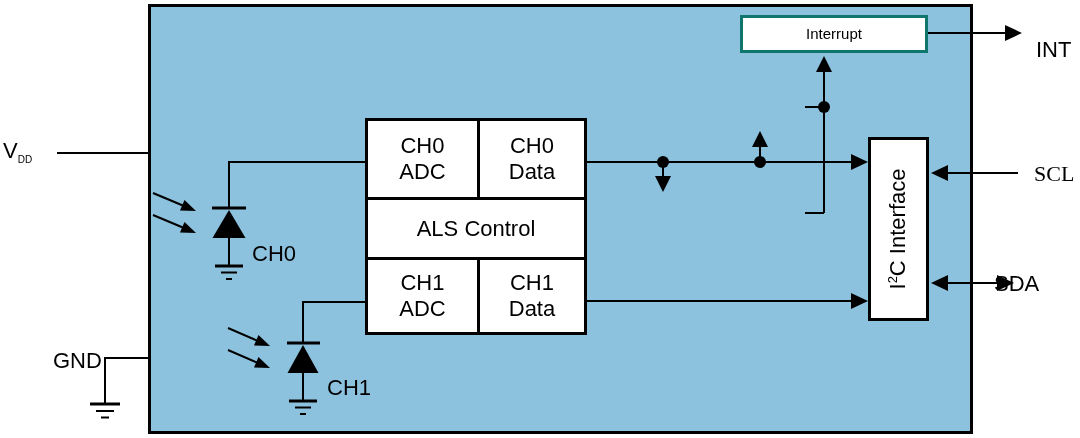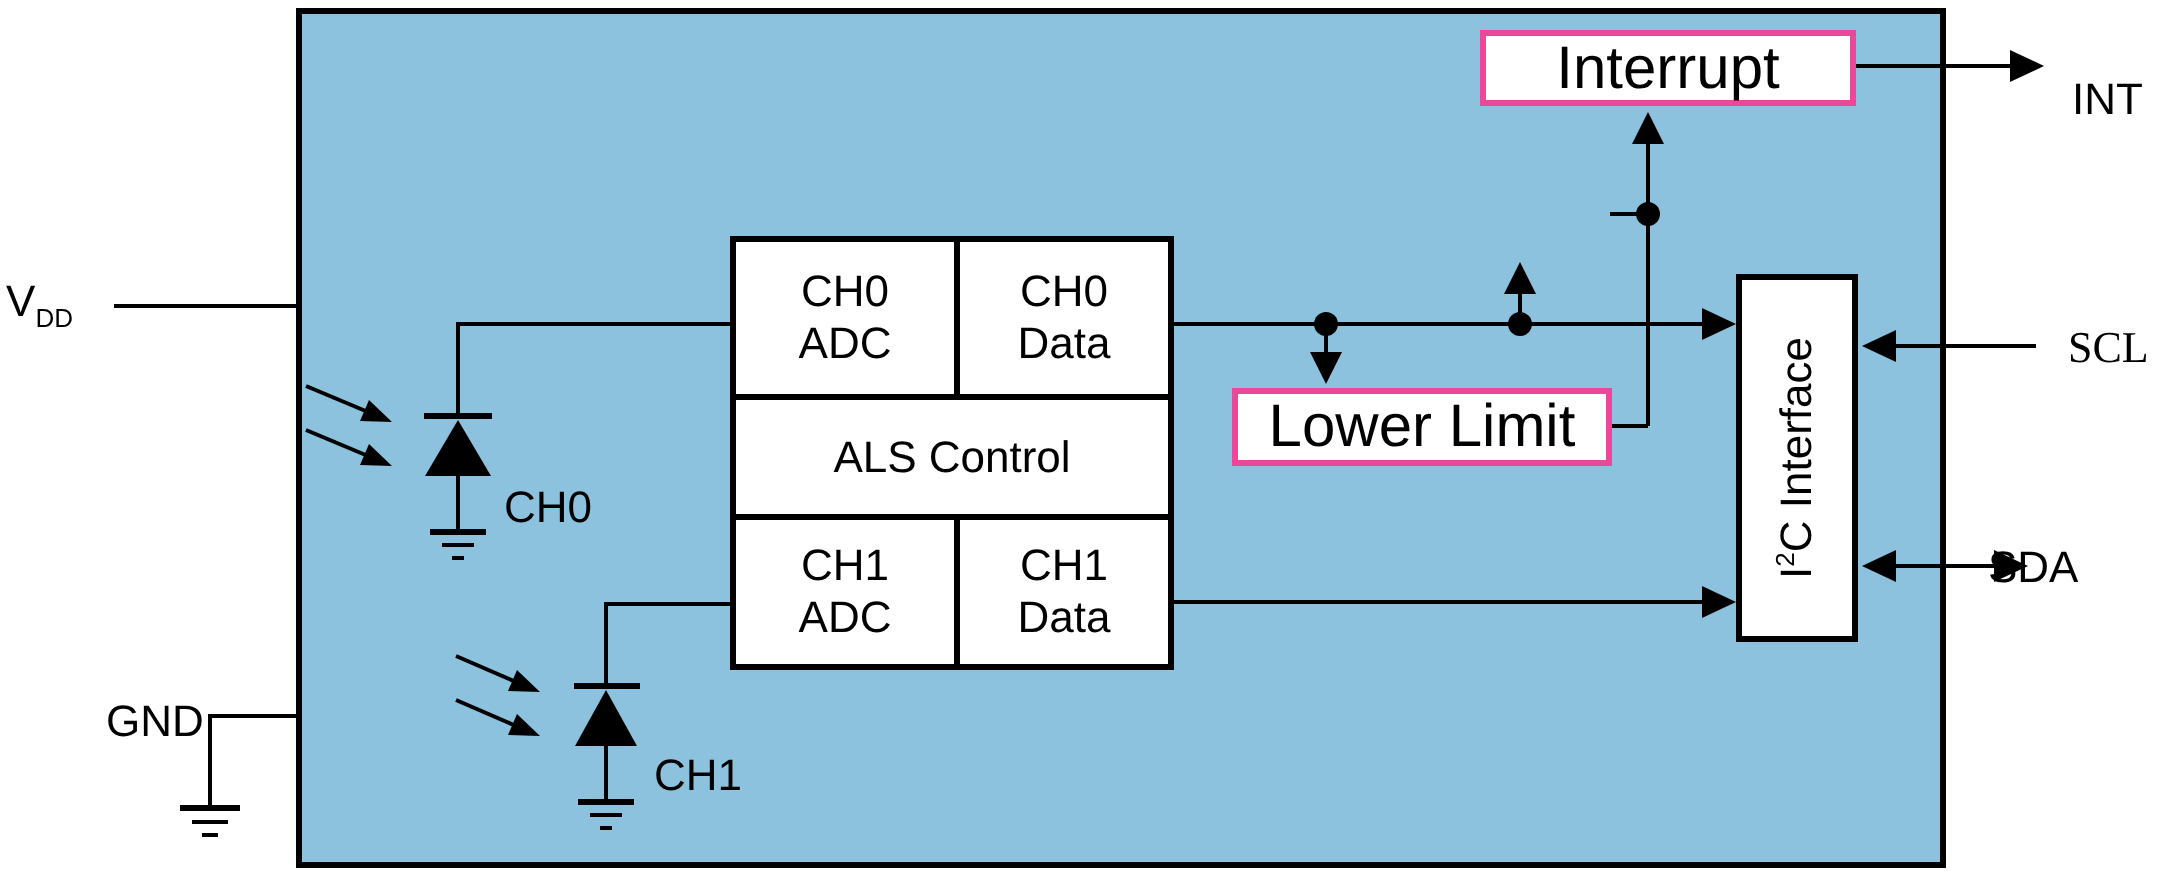--- a/index.html
+++ b/index.html
@@ -11,26 +11,26 @@
     color: #000;
     background: #ffffff;
     overflow: hidden;
   }
   .stage svg { position: absolute; left: 0; top: 0; }
 
   
   .box {
     position: absolute;
     background: #ffffff;
-    border: 3px solid #ec4899;
+    border: 3px solid #0f766e;
     box-sizing: border-box;
     display: flex;
     align-items: center;
     justify-content: center;
-    font-size: 30px;
+    font-size: 15px;
     line-height: 1.1;
     white-space: nowrap;
   }
   .box-interrupt { left: 740px; top: 15px;  width: 188px; height: 38px; }
   .box-upper     { left: 616px; top: 88px;  width: 190px; height: 39px; }
   .box-lower     { left: 616px; top: 194px; width: 190px; height: 39px; }
 
   
   .block-grid {
     position: absolute;
@@ -59,21 +59,21 @@
     position: absolute;
     left: 868px; top: 137px; width: 61px; height: 184px;
     background: #ffffff;
     border: 3px solid #000;
     box-sizing: border-box;
     display: flex; align-items: center; justify-content: center;
     font-size: 22px;
   }
   .i2c-rot { transform: rotate(-90deg); white-space: nowrap; }
   sup.small { font-size: 13px; vertical-align: super; line-height: 0; }
-  sub.small { font-size: 13px; vertical-align: sub; line-height: 0; }
+  sub.small { font-size: 10px; vertical-align: sub; line-height: 0; }
 
   
   .pin-label {
     position: absolute;
     font-size: 22px;
     white-space: nowrap;
   }
   .lbl-vdd { left: 3px;    top: 138px; }
   .lbl-gnd { left: 29px;   top: 348px; margin-left: 24px; }
   .lbl-int { left: 1036px; top: 21px; margin-top: 16px;  }
@@ -186,23 +186,20 @@
       <polygon class="fb" points="931,283 948,275 948,291"></polygon>
       <polygon class="fb" points="1014,283 997,275 997,291"></polygon>
     </g>
   </svg>
 
   <div class="box box-interrupt">
     <span>Interrupt</span>
   </div>
 
 
-  <div class="box box-lower">
-    <span>Lower Limit</span>
-  </div>
 
   <div class="block-grid">
     <div class="grid-row row-top">
       <div class="cell cell-left">
         <div>CH0</div>
         <div>ADC</div>
       </div>
       <div class="cell cell-right">
         <div>CH0</div>
         <div>Data</div>

